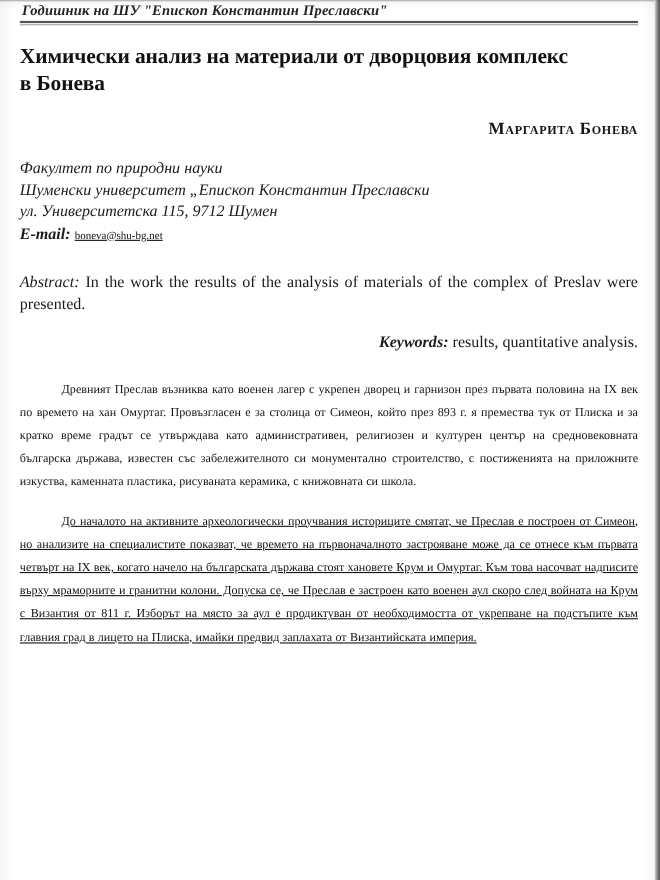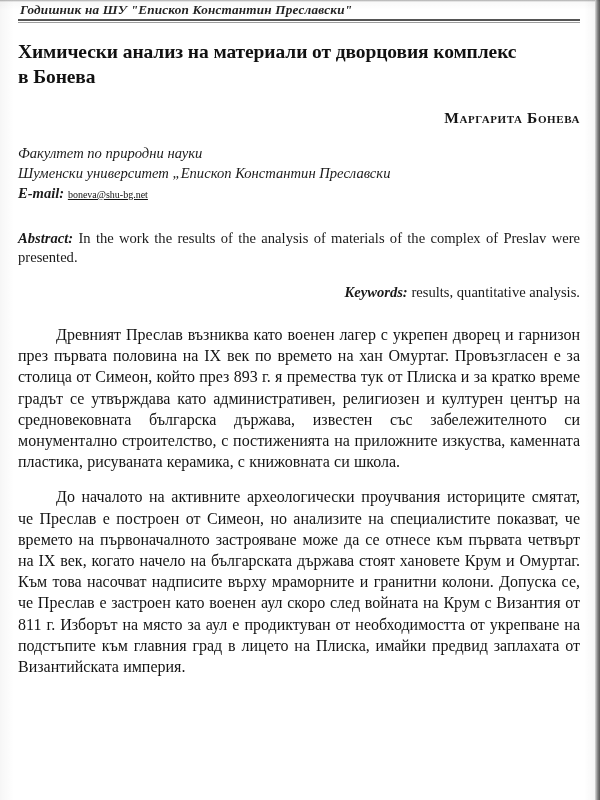--- a/index.html
+++ b/index.html
@@ -136,46 +136,46 @@
   
   .abstract-block {
     margin-top: 24px;
     font-size: 14.6px;
     line-height: 19.5px;
     text-align: justify;
     text-justify: inter-word;
   }
   .abstract-block .lead {
     font-style: italic;
-    font-weight: bold;
+    font-weight: normal;
   }
   .keywords-block {
     margin-top: 15px;
     font-size: 14.6px;
     line-height: 19.5px;
     text-align: right;
   }
   .keywords-block .lead {
     font-style: italic;
     font-weight: bold;
   }
 
   
   .body-text { margin-top: 22px; }
   .para {
-    font-size: 16px;
+    font-size: 11px;
     line-height: 21.2px;
     text-align: justify;
     text-justify: inter-word;
     text-indent: 38px;
     margin: 0 0 14px 0;
     word-spacing: .2px;
     color: #141414;
   }
-  .para:last-child { margin-bottom: 0; }
+  .para:last-child { margin-bottom: 0; text-decoration: underline; }
 
   
   .page-number {
     position: absolute;
     left: 0;
     right: 0;
     bottom: 14px;
     text-align: center;
     font-size: 14.6px;
     color: #222;
@@ -198,20 +198,21 @@
     <h1 class="title">
       <span>Химически анализ на материали от дворцовия комплекс</span>
       <span class="line2">в Бонева</span>
     </h1>
 
     <div class="author">Маргарита Бонева</div>
 
     <div class="affiliation">
       <span class="aff-line">Факултет по природни науки</span>
       <span class="aff-line">Шуменски университет „Епископ Константин Преславски</span>
+      <span class="aff-line">ул. Университетска 115, 9712 Шумен</span>
       <span class="email-line">
         <span class="email-label">E-mail:</span>
         <span class="email-value">boneva@shu-bg.net</span>
       </span>
     </div>
 
     <div class="abstract-block">
       <span class="lead">Abstract:</span>
       <span>In the work the results of the analysis of materials of the complex of Preslav were presented.</span>
     </div>

